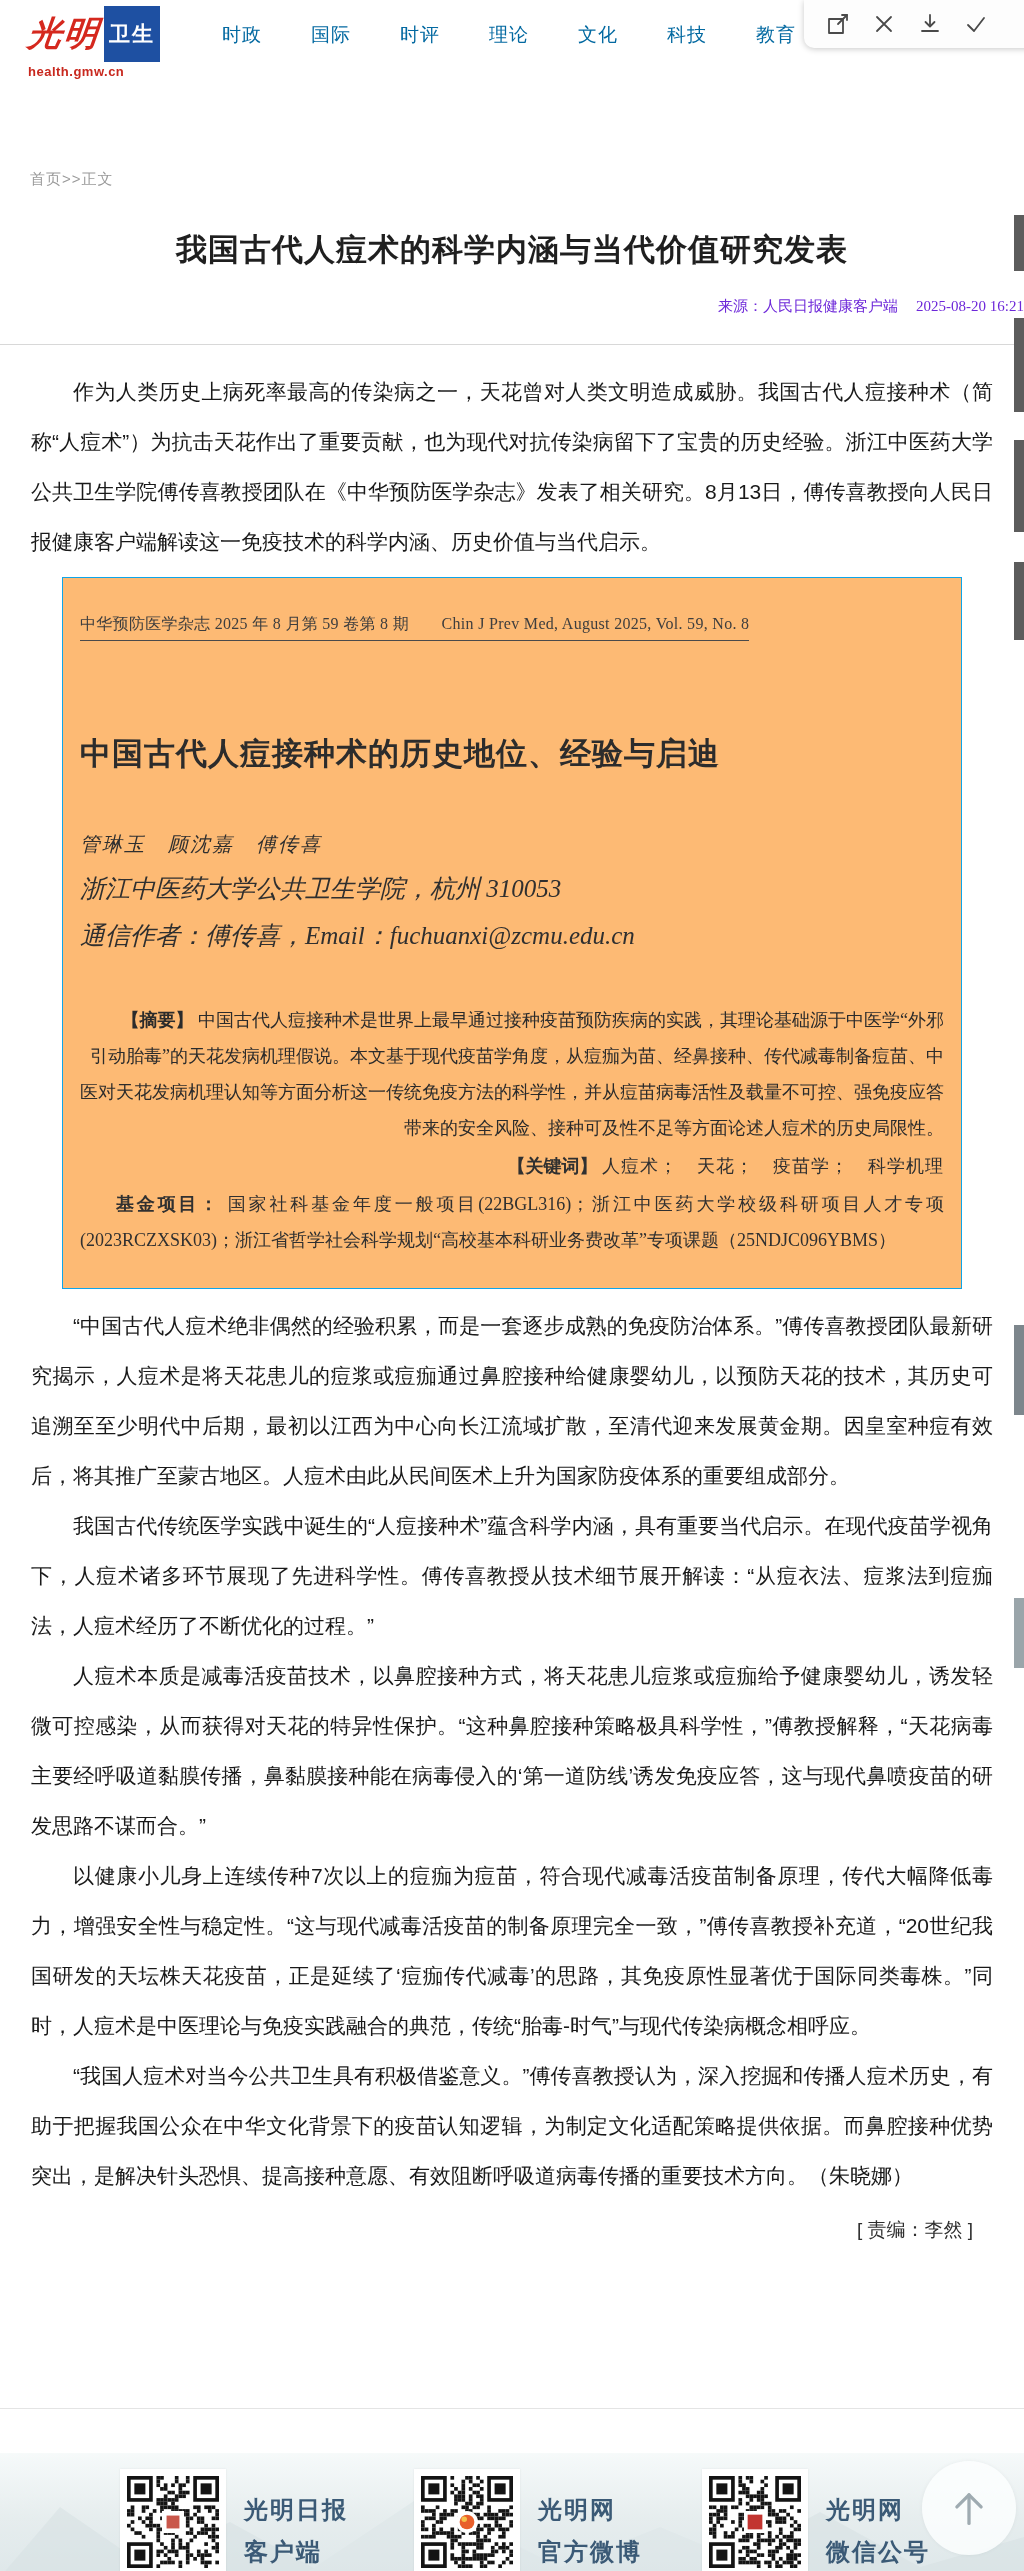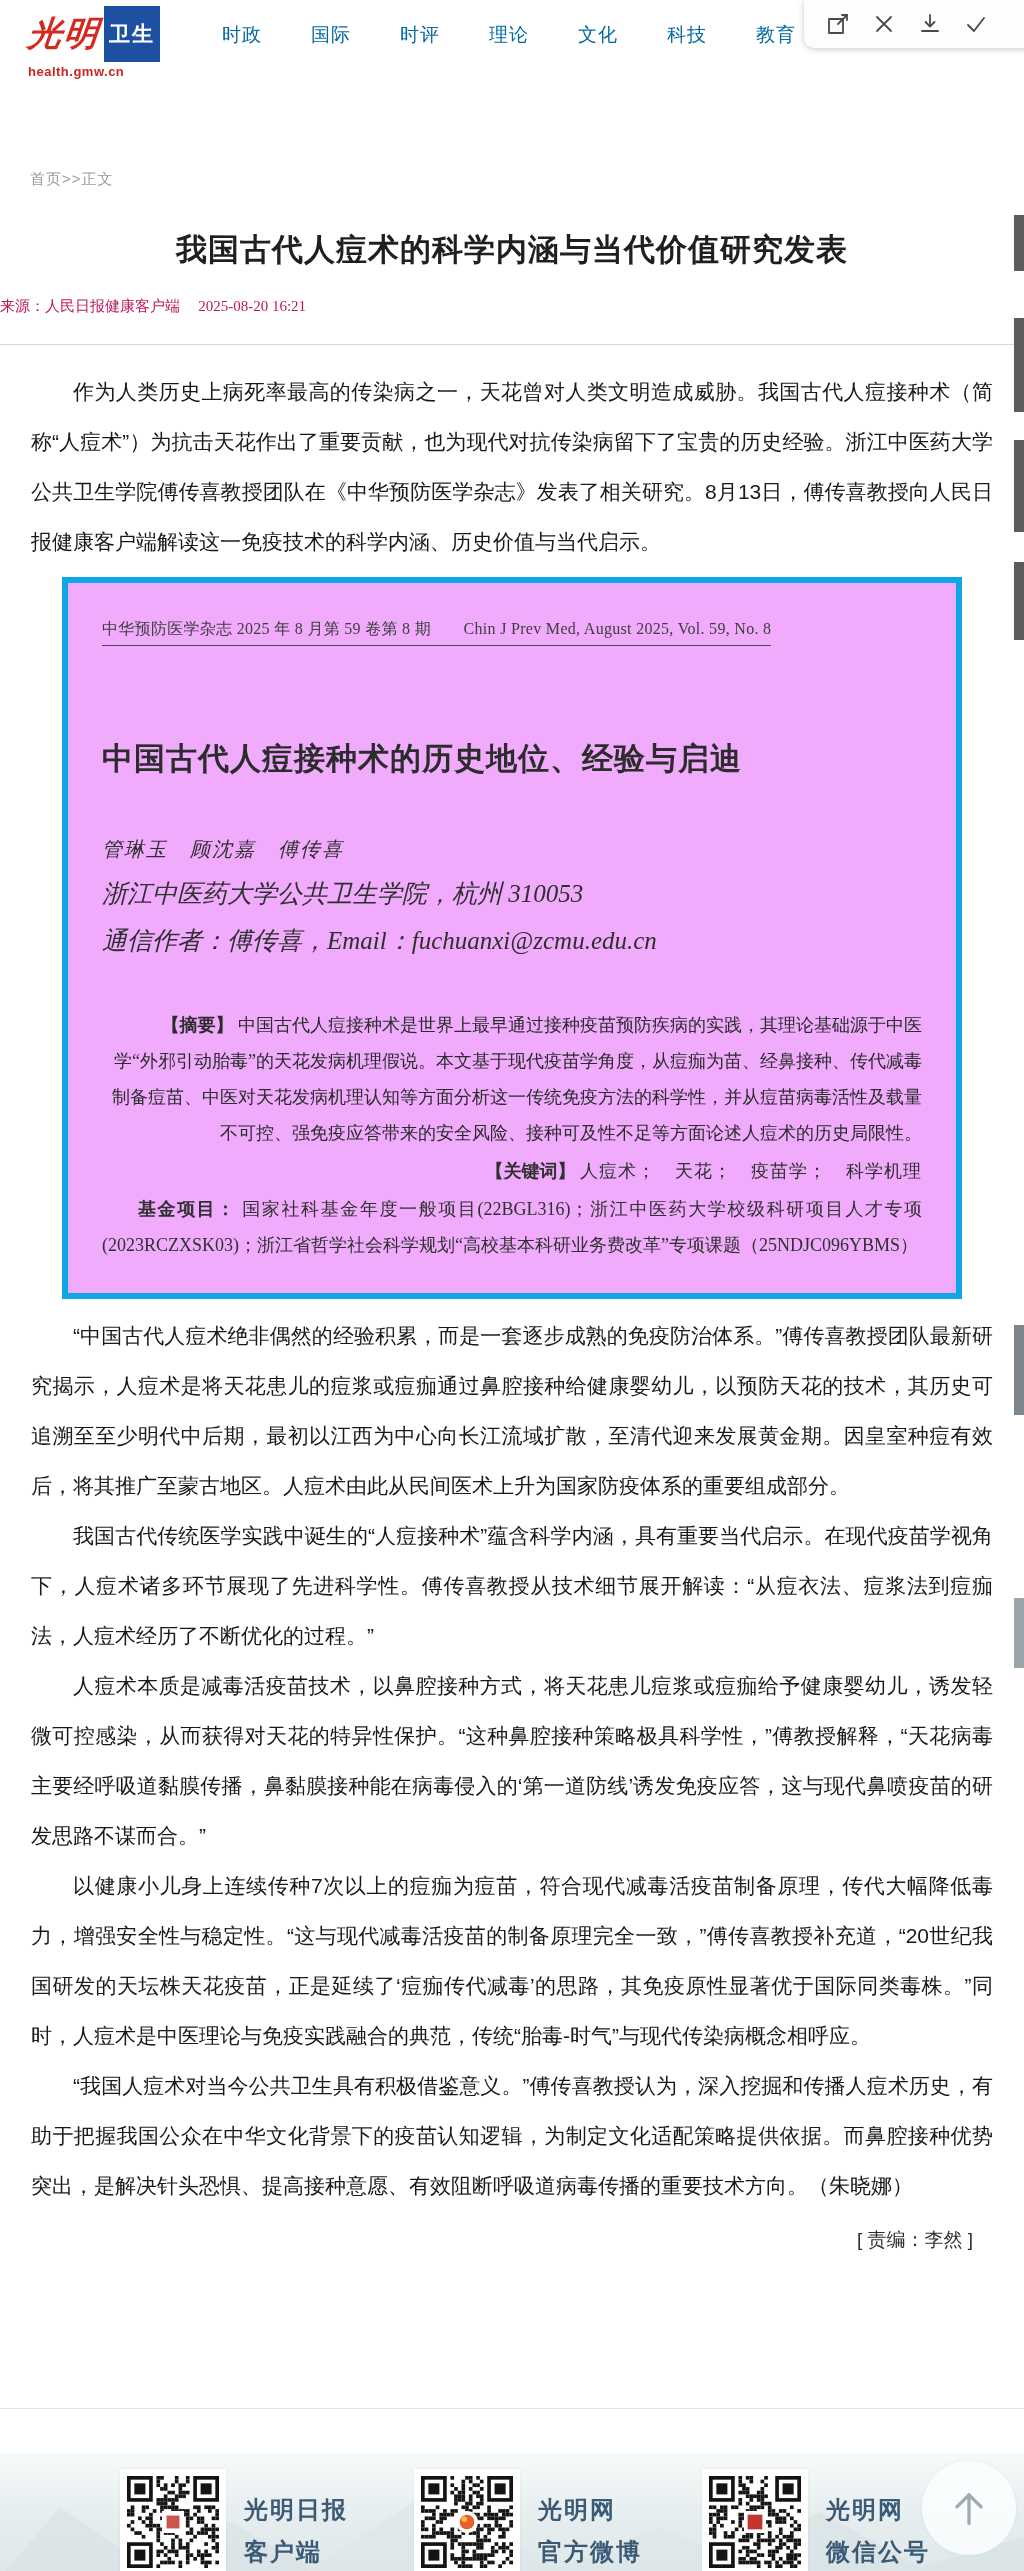--- a/index.html
+++ b/index.html
@@ -19,32 +19,32 @@
   .nav-item{font-size:19px;font-weight:500;color:#0369a1;letter-spacing:1px;cursor:pointer;white-space:nowrap;}
   .cap-bar{position:absolute;top:0;left:804px;width:240px;height:48px;background:#fdfdfd;
            border-radius:0 0 0 10px;box-shadow:0 1px 6px rgba(0,0,0,.22);
            display:flex;align-items:center;justify-content:flex-start;gap:22px;padding-left:22px;box-sizing:border-box;}
   .cap-ic{width:24px;height:24px;cursor:pointer;}
   .cap-ic svg{stroke:#4a4a4a;stroke-width:1.8;fill:none;stroke-linecap:round;stroke-linejoin:round;}
 
   
   .crumb{margin:100px 0 0 30px;font-size:15px;color:#9a9a9a;letter-spacing:1px;}
   .a-title{margin:40px 20px 0;text-align:center;font-size:31px;font-weight:700;color:#1f1f1f;letter-spacing:1px;}
-  .a-meta{margin-top:26px;text-align:left;font-size:15px;color:#be185d;}
+  .a-meta{margin-top:26px;text-align:right;font-size:15px;color:#6d28d9;}
   .a-meta .dt{margin-left:14px;font-family:"Liberation Serif","DejaVu Serif",serif;}
   .top-divider{margin-top:28px;border-top:1px solid #d8d8d8;}
 
   
   .main{padding:0 31px;}
   .main p.body-p{font-size:21px;line-height:50px;color:#191919;text-indent:2em;margin:0;text-align:justify;}
   .main p.body-p:first-of-type{margin-top:22px;}
 
   
-  .jbox{box-sizing:border-box;width:900px;margin:10px auto 12px;background:#f0abfc;
-        border:6px solid #0ea5e9;padding:36px 34px 30px;
+  .jbox{box-sizing:border-box;width:900px;margin:10px auto 12px;background:#fdba74;
+        border:1px solid #0ea5e9;padding:36px 17px 30px;
         font-family:"Liberation Serif","DejaVu Serif",serif;color:#303030;}
   .j-mast{display:inline-block;font-size:16px;color:#3e3e3e;border-bottom:1px solid #4a4a4a;
           padding-bottom:5px;letter-spacing:0.3px;}
   .j-title{margin-top:92px;font-size:31px;font-weight:700;color:#2c2c2c;letter-spacing:1px;
            font-family:"Liberation Sans","DejaVu Sans",sans-serif;}
   .j-authors{margin-top:56px;font-size:20px;font-style:italic;color:#2f2f2f;letter-spacing:2px;}
   .j-aff,.j-corr{margin-top:14px;font-size:25px;font-style:italic;color:#2f2f2f;}
   .j-abs{margin-top:50px;font-size:18px;line-height:36px;color:#2b2b2b;text-align:justify;}
   .j-abs .lbl,.j-kw .lbl,.j-fund .lbl{font-weight:700;}
   .j-abs,.j-kw,.j-fund{text-indent:2em;text-align:right;}

